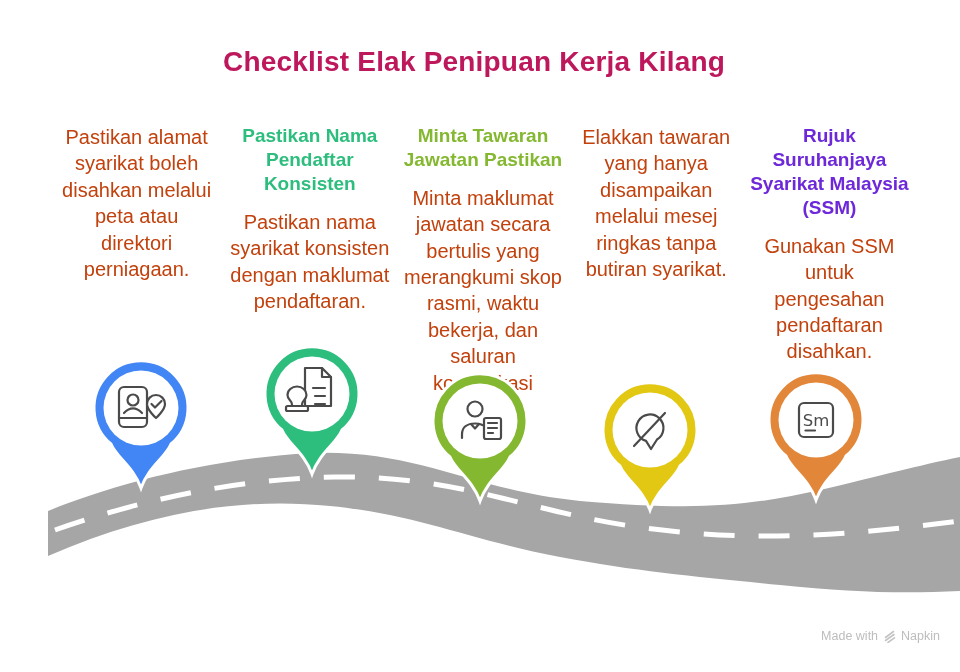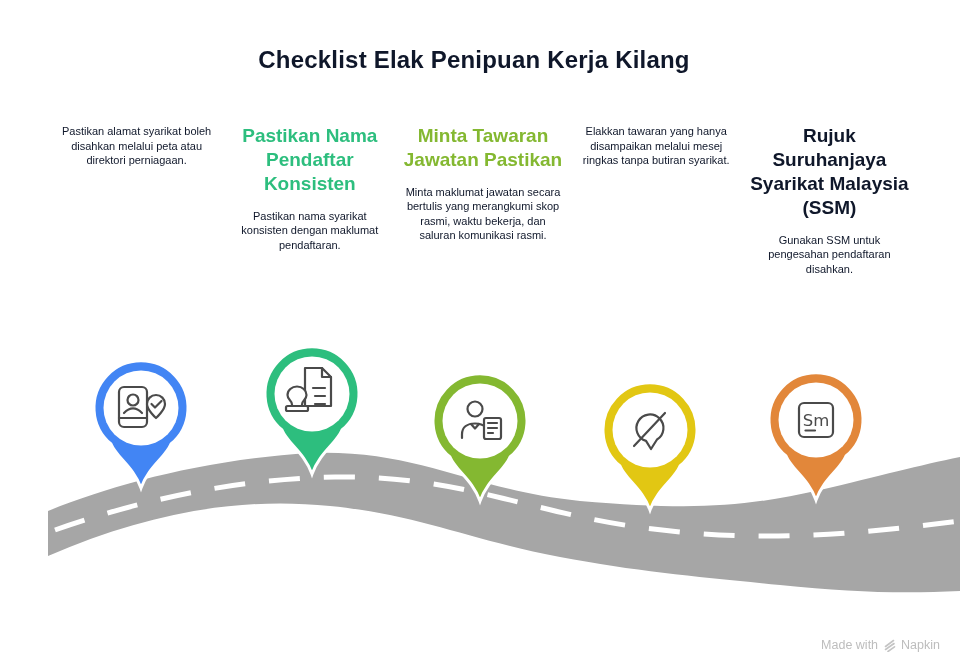--- a/index.html
+++ b/index.html
@@ -1,28 +1,28 @@
 <!DOCTYPE html>
 <html><head>
 <meta charset="utf-8">
 <style>
   html,body{margin:0;padding:0;background:#ffffff;}
   body{width:960px;height:672px;position:relative;overflow:hidden;
        font-family:"Liberation Sans",sans-serif;}
   .stage{position:absolute;inset:0;}
   .title{position:absolute;top:46px;left:0;right:12px;margin:0;text-align:center;
-         font-size:24px;font-weight:700;color:#0f172a;letter-spacing:.2px;}
+         font-size:28px;font-weight:700;color:#be185d;letter-spacing:.2px;}
   .columns{position:absolute;top:124px;left:50px;right:44px;display:flex;}
   .col{flex:1;text-align:center;padding:0 7px;}
   .col h2{margin:0 0 13px;font-size:19px;line-height:1.26;font-weight:700;}
-  .col p{margin:0;font-size:11px;line-height:1.32;color:#0f172a;}
+  .col p{margin:0;font-size:20px;line-height:1.32;color:#c2410c;}
   .scene{position:absolute;inset:0;}
   .ic{fill:none;stroke:#4a4a4a;stroke-width:2.2;stroke-linecap:round;stroke-linejoin:round;}
   .ic .wbg{fill:#ffffff;}
-  .footer{position:absolute;right:20px;bottom:20px;display:flex;align-items:center;gap:5px;
+  .footer{position:absolute;right:20px;bottom:29px;display:flex;align-items:center;gap:5px;
           color:#bdbdbd;font-size:12.5px;}
 </style>
 </head>
 <body>
 
 <div class="stage">
 
   <h1 class="title">Checklist Elak Penipuan Kerja Kilang</h1>
 
   <div class="columns">
@@ -34,21 +34,21 @@
       <p>Pastikan nama syarikat konsisten dengan maklumat pendaftaran.</p>
     </div>
     <div class="col">
       <h2 style="color: rgb(132, 184, 49);">Minta Tawaran Jawatan Pastikan</h2>
       <p>Minta maklumat jawatan secara bertulis yang merangkumi skop rasmi, waktu bekerja, dan saluran komunikasi rasmi.</p>
     </div>
     <div class="col">
       <p>Elakkan tawaran yang hanya disampaikan melalui mesej ringkas tanpa butiran syarikat.</p>
     </div>
     <div class="col">
-      <h2 style="color: #0f172a;">Rujuk Suruhanjaya Syarikat Malaysia (SSM)</h2>
+      <h2 style="color: #6d28d9;">Rujuk Suruhanjaya Syarikat Malaysia (SSM)</h2>
       <p>Gunakan SSM untuk pengesahan pendaftaran disahkan.</p>
     </div>
   </div>
 
   <svg class="scene" viewBox="0 0 960 672">
 
     <g>
       <path d="M 48 511
                C 110 486, 200 460, 310 453
                C 420 449, 470 490, 580 501

